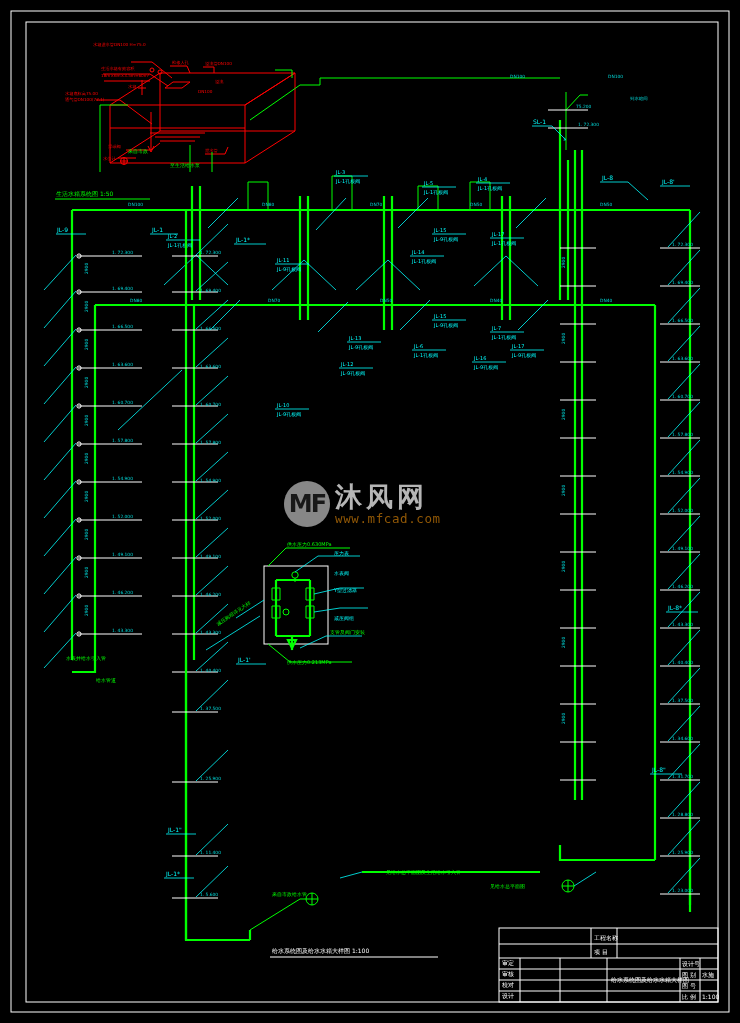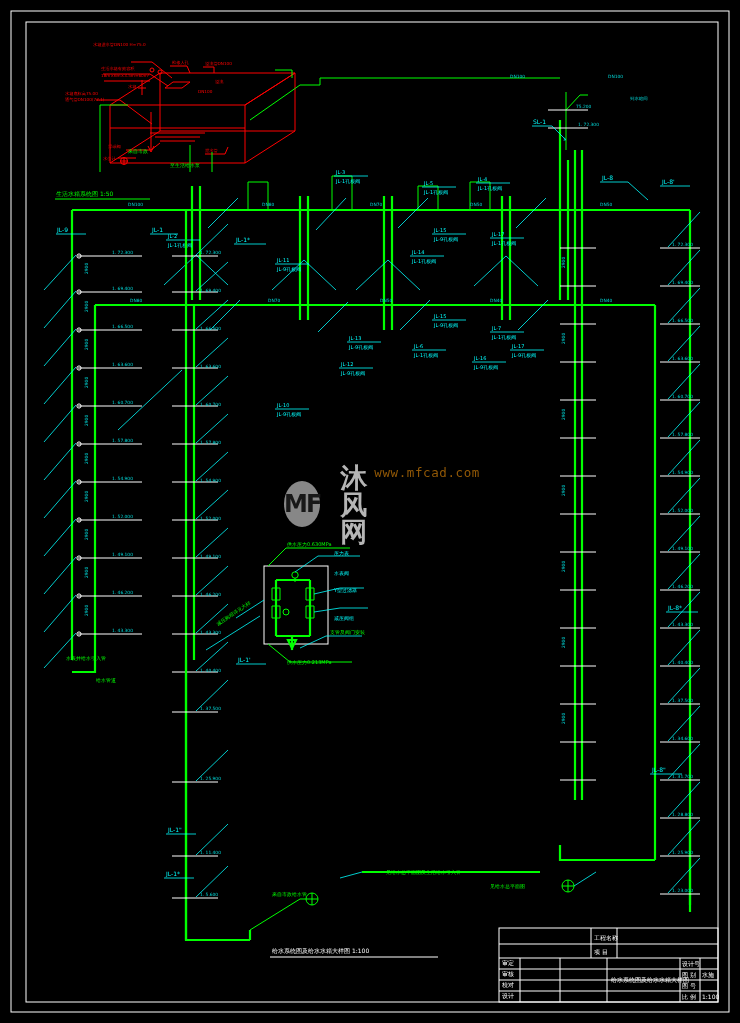--- a/index.html
+++ b/index.html
@@ -4,21 +4,21 @@
 <style>
   html,body{margin:0;padding:0;background:#000;}
   body{width:740px;height:1023px;overflow:hidden;font-family:"DejaVu Sans","Liberation Sans",sans-serif;}
   #stage{position:relative;width:740px;height:1023px;background:#000;}
   svg#cad{position:absolute;left:0;top:0;width:740px;height:1023px;display:block;}
   .wm{position:absolute;left:284px;top:478px;width:196px;height:52px;display:flex;align-items:center;
       justify-content:flex-start;pointer-events:none;}
   .wm-logo{width:46px;height:46px;border-radius:50%;background:#9a9a9a;color:#1c1c1c;
       font-size:24px;font-weight:bold;display:flex;align-items:center;justify-content:center;
       font-family:"DejaVu Sans",sans-serif;letter-spacing:-2px;opacity:.88;}
-  .wm-txt{margin-left:20px;display:flex;flex-direction:row;line-height:1;}
+  .wm-txt{margin-left:5px;display:flex;flex-direction:column;line-height:1;}
   .wm-cn{color:#c9c9c9;font-size:27px;font-weight:bold;letter-spacing:4px;opacity:.9;}
   .wm-url{color:#a16207;font-size:12.5px;letter-spacing:.6px;margin-top:3px;opacity:.9;font-family:"DejaVu Sans Mono",monospace;}
   text{font-family:"DejaVu Sans","Liberation Sans",sans-serif;}
 </style>
 </head>
 <body>
 
 <div id="stage">
 
 <svg id="cad" viewBox="0 0 740 1023">

